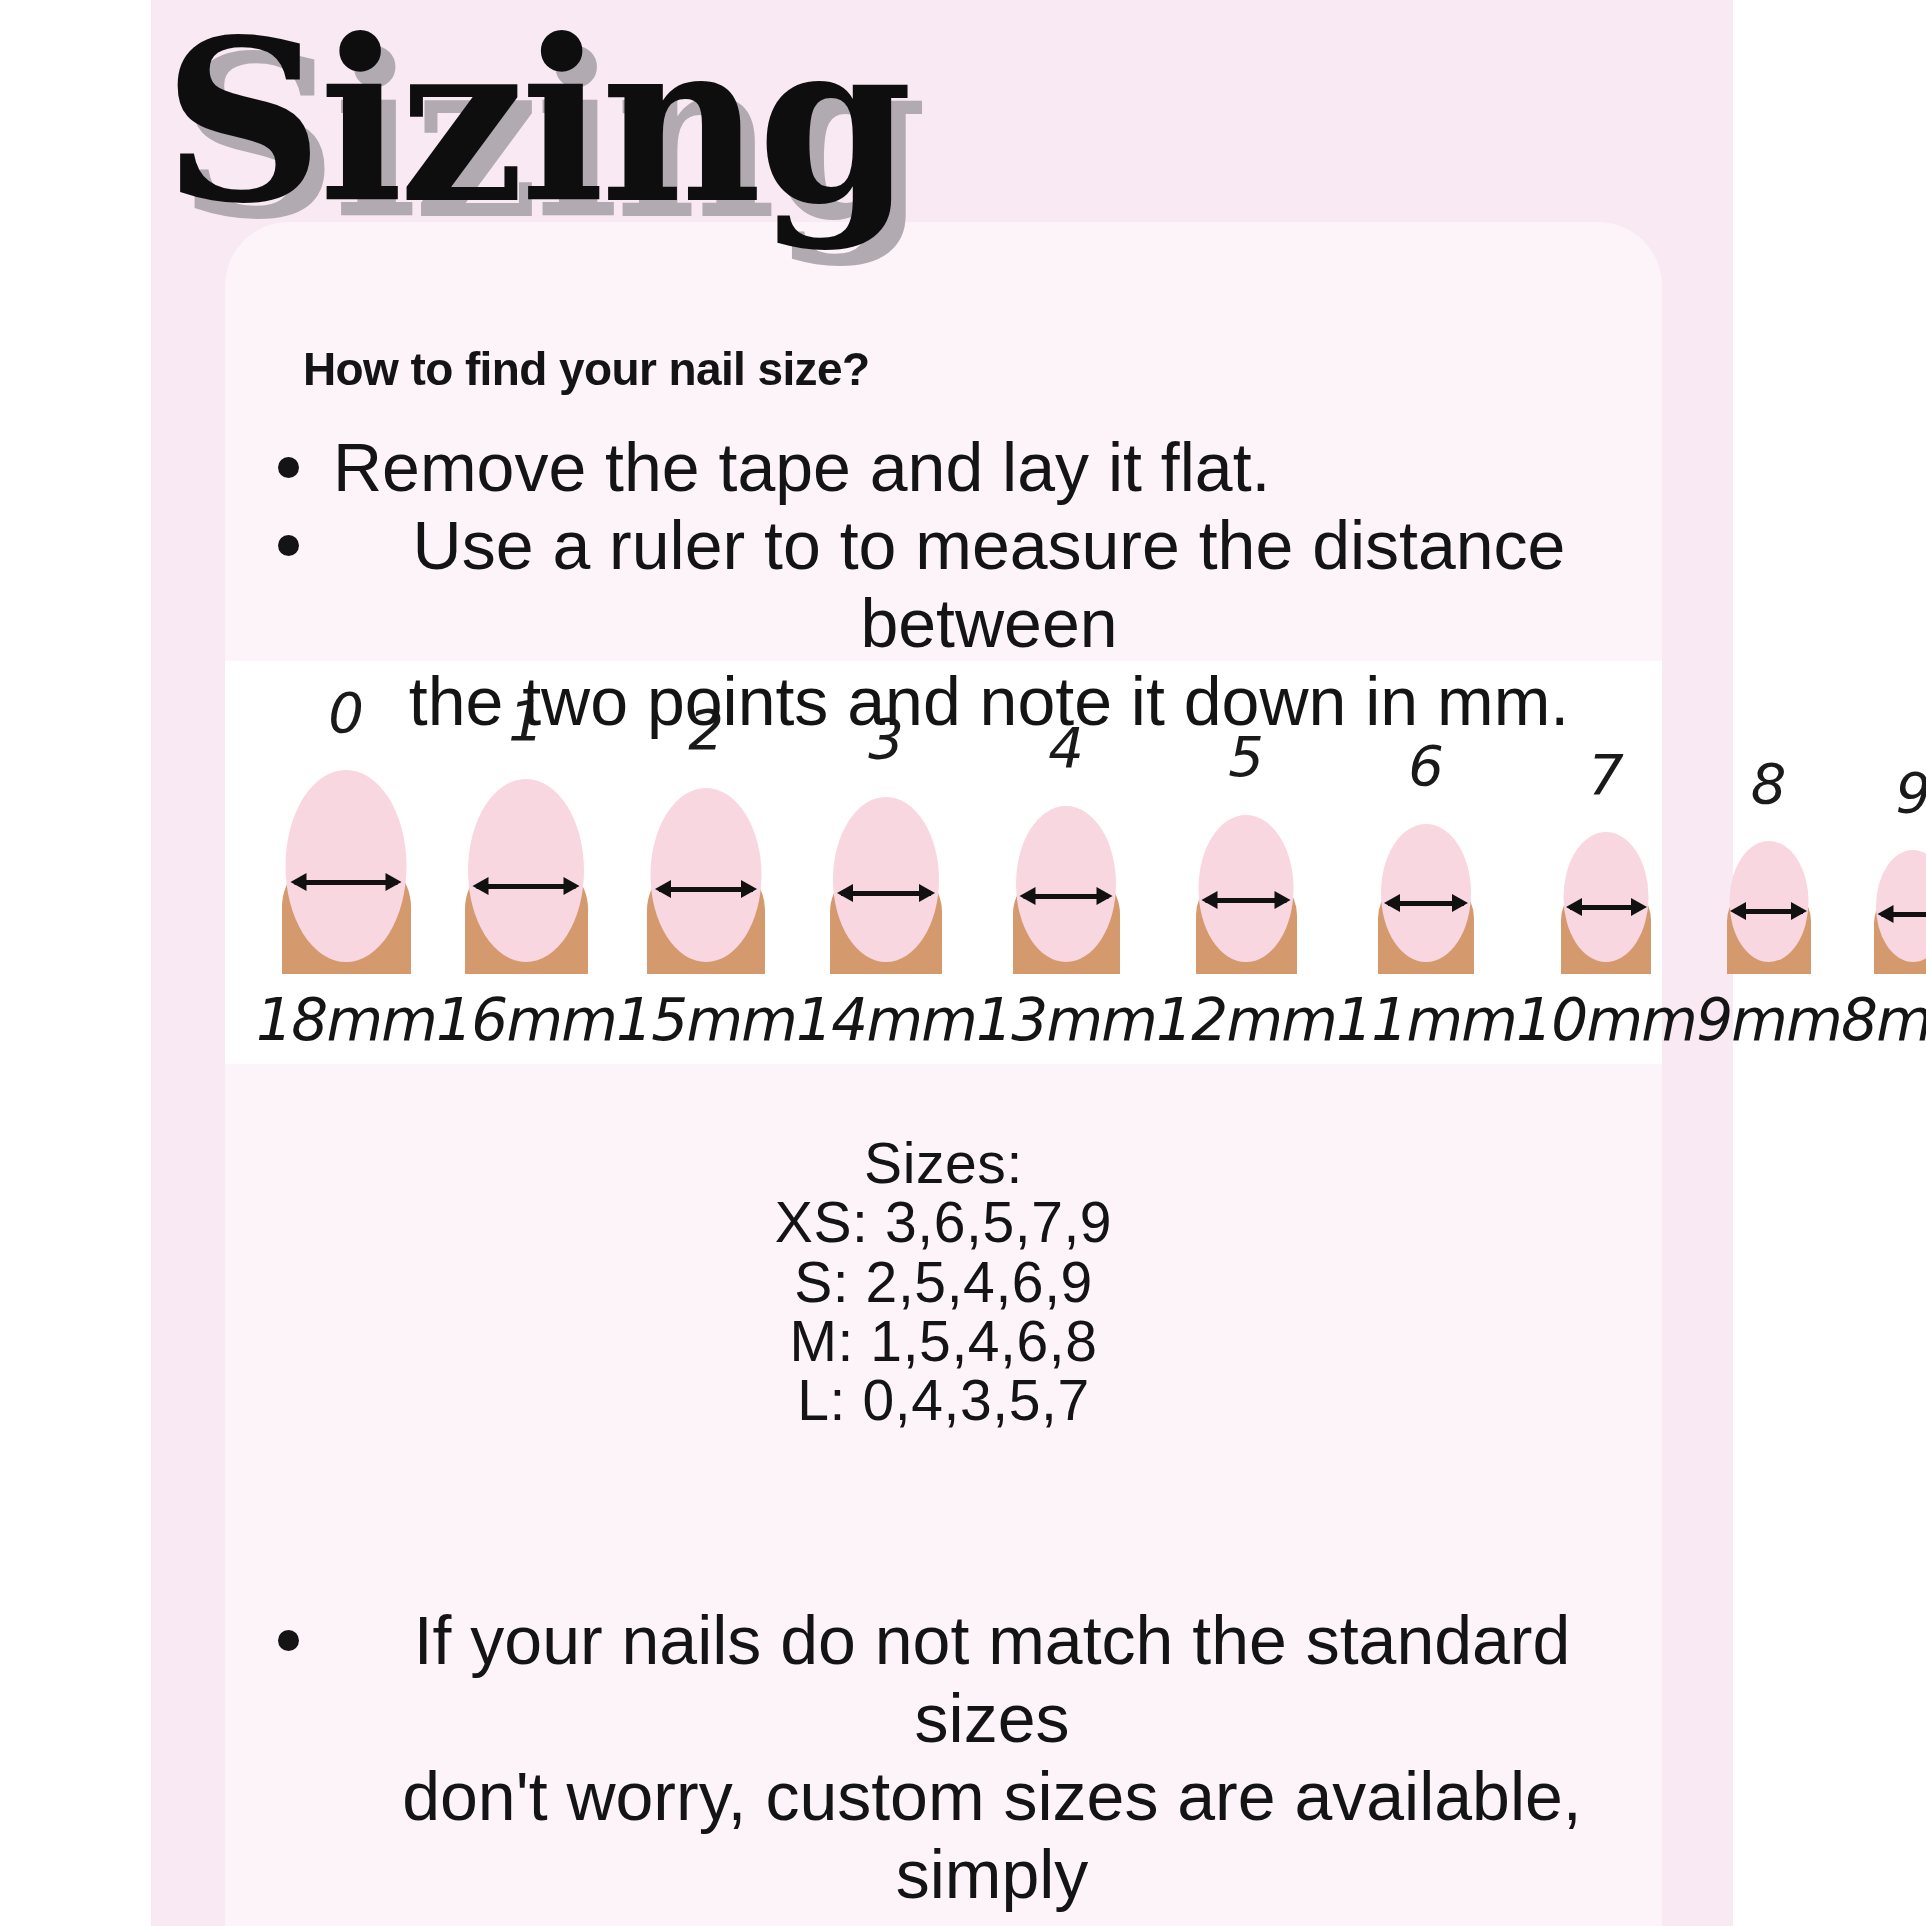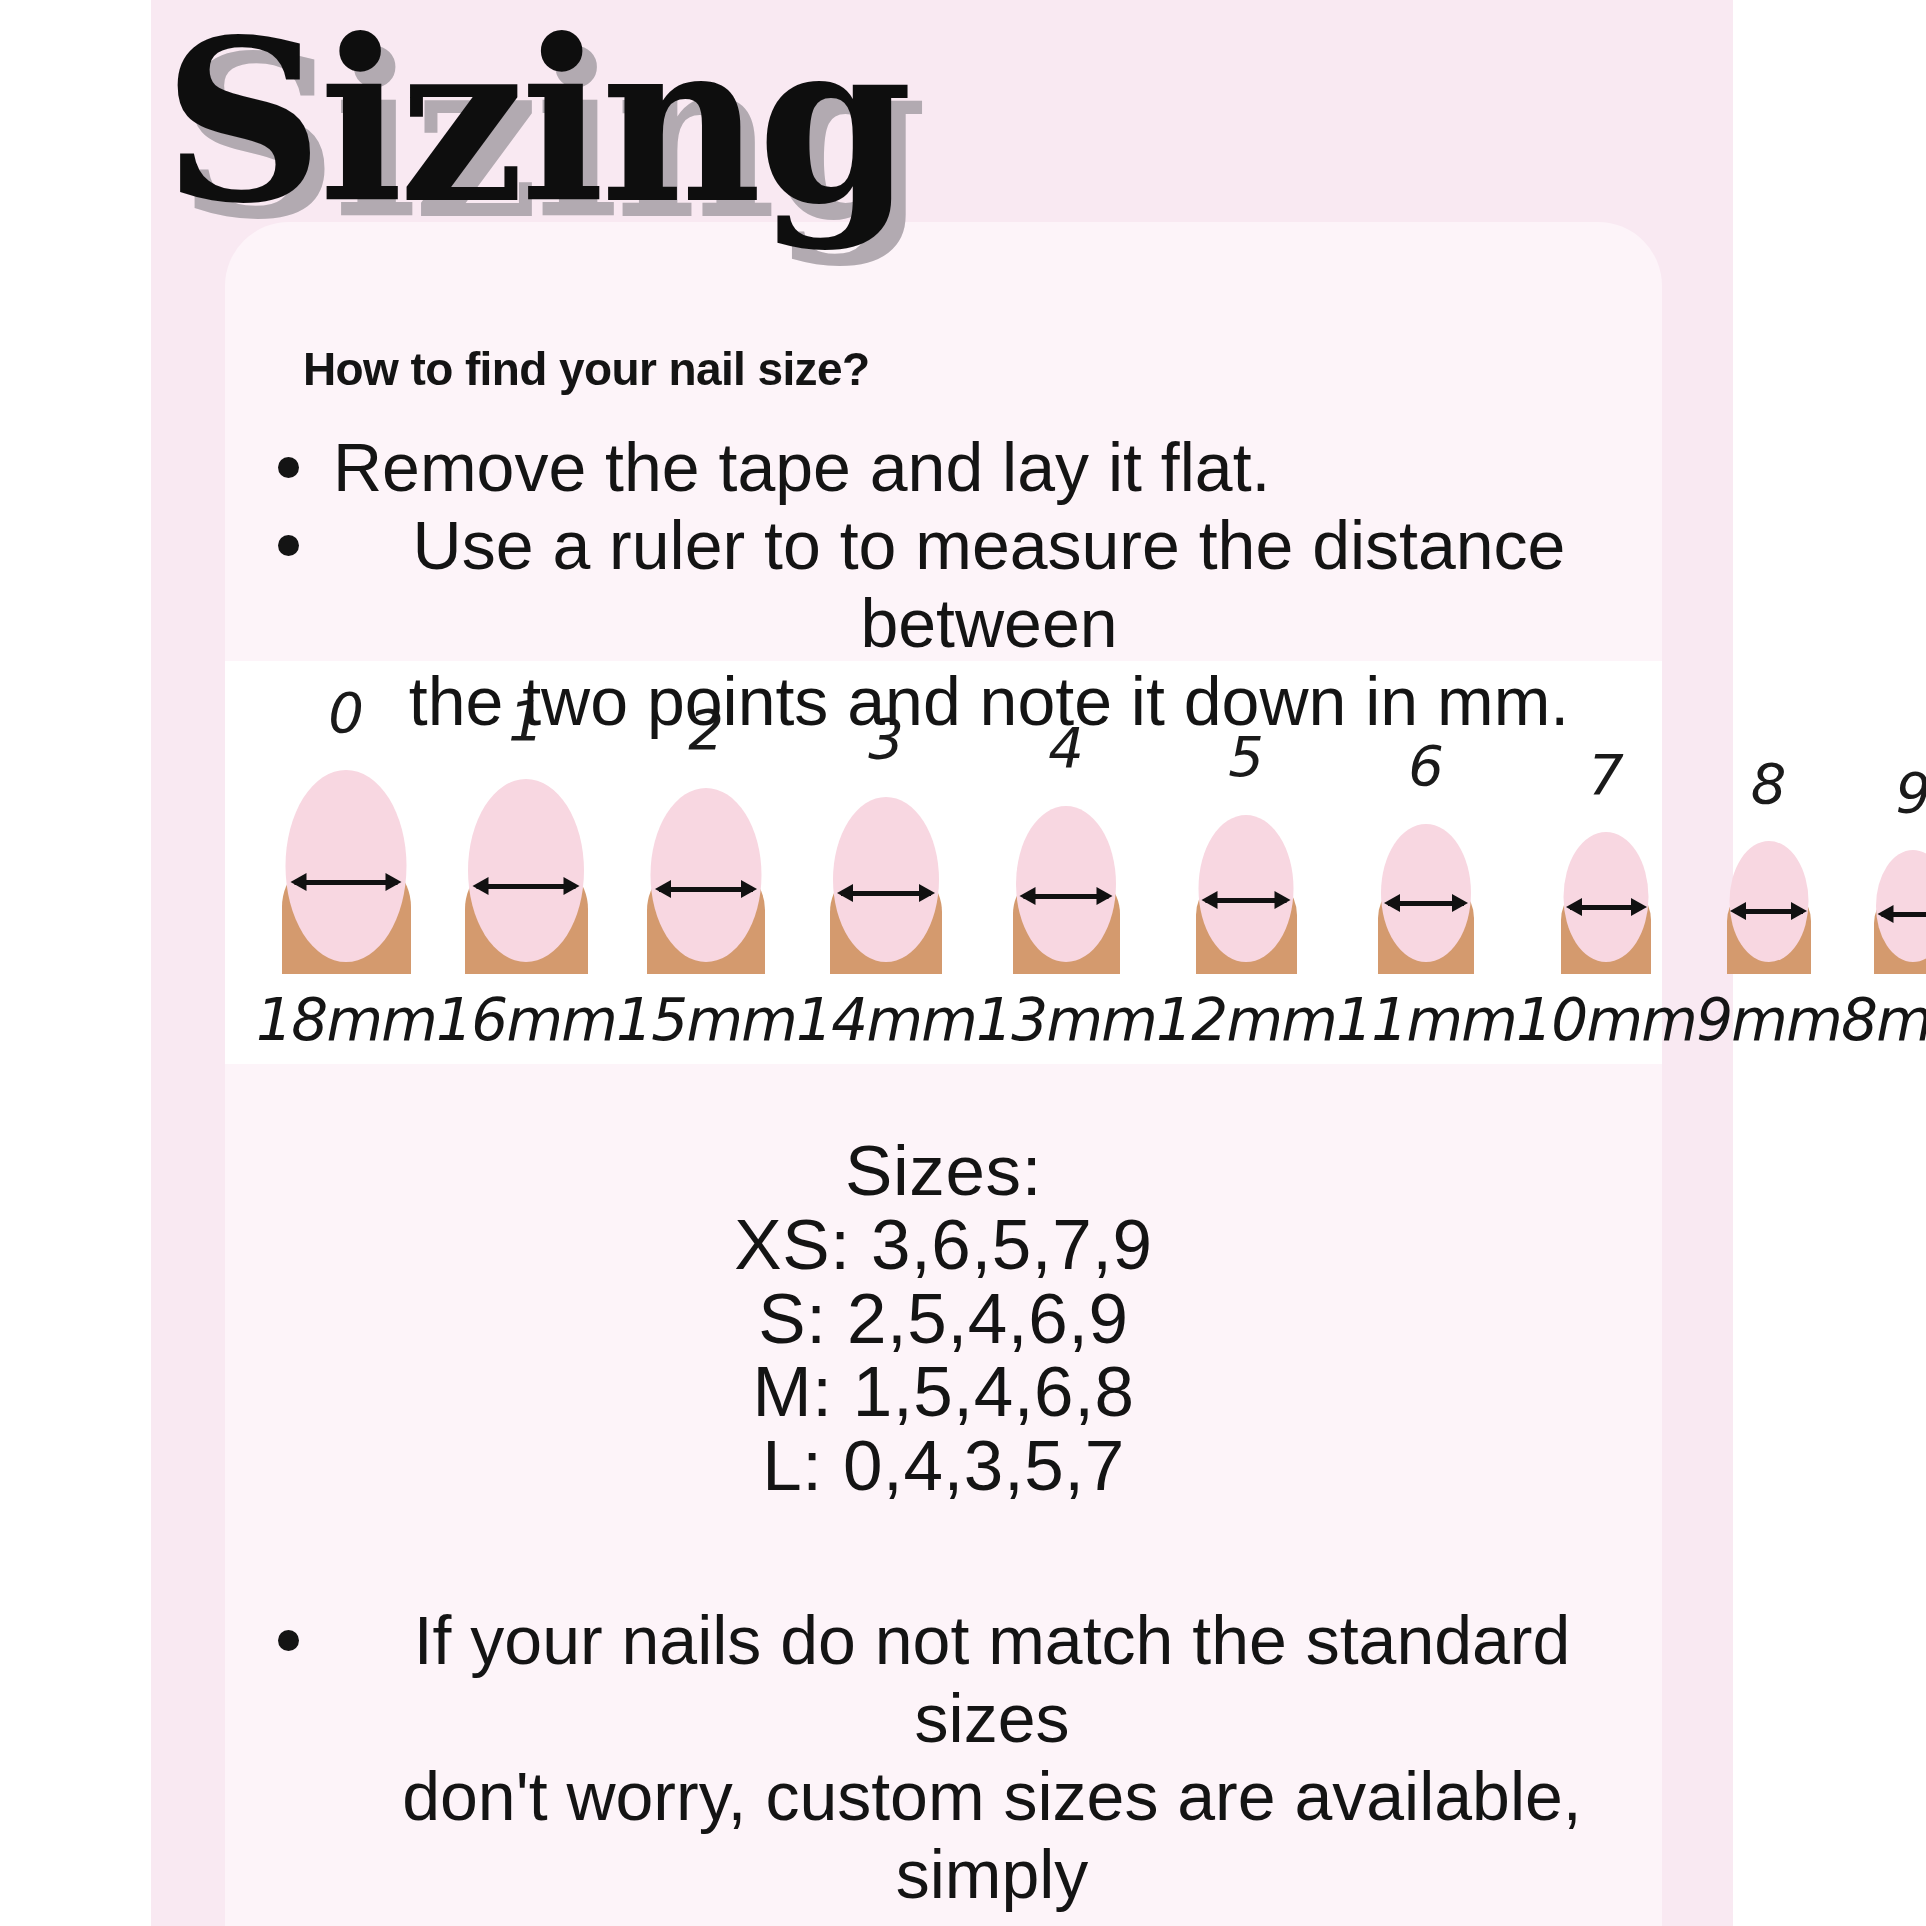--- a/index.html
+++ b/index.html
@@ -40,21 +40,21 @@
          background:#111;z-index:4;}
   .arrow::before{content:"";position:absolute;left:-4.4px;top:-7.2px;
          border:9.4px solid transparent;border-right:16.7px solid #111;border-left:0;}
   .arrow::after{content:"";position:absolute;right:-4.4px;top:-7.2px;
          border:9.4px solid transparent;border-left:16.7px solid #111;border-right:0;}
   .mm-label{font-family:"DejaVu Sans",sans-serif;font-style:italic;
             font-size:58px;line-height:1.2;margin-top:12.2px;color:#151515;
             letter-spacing:-1.7px;}
 
   .sizes-block{position:absolute;left:225px;top:1134px;width:1437px;z-index:3;
-               text-align:center;font-size:71px;line-height:1.04;
+               text-align:center;font-size:57px;line-height:1.04;
                letter-spacing:0.6px;white-space:pre-line;}
 
   .bullet-bottom{position:absolute;left:278px;top:1601px;width:1373px;z-index:3;}
 </style>
 </head>
 <body>
 
 <div class="page"></div>
 <div class="card"></div>
 

